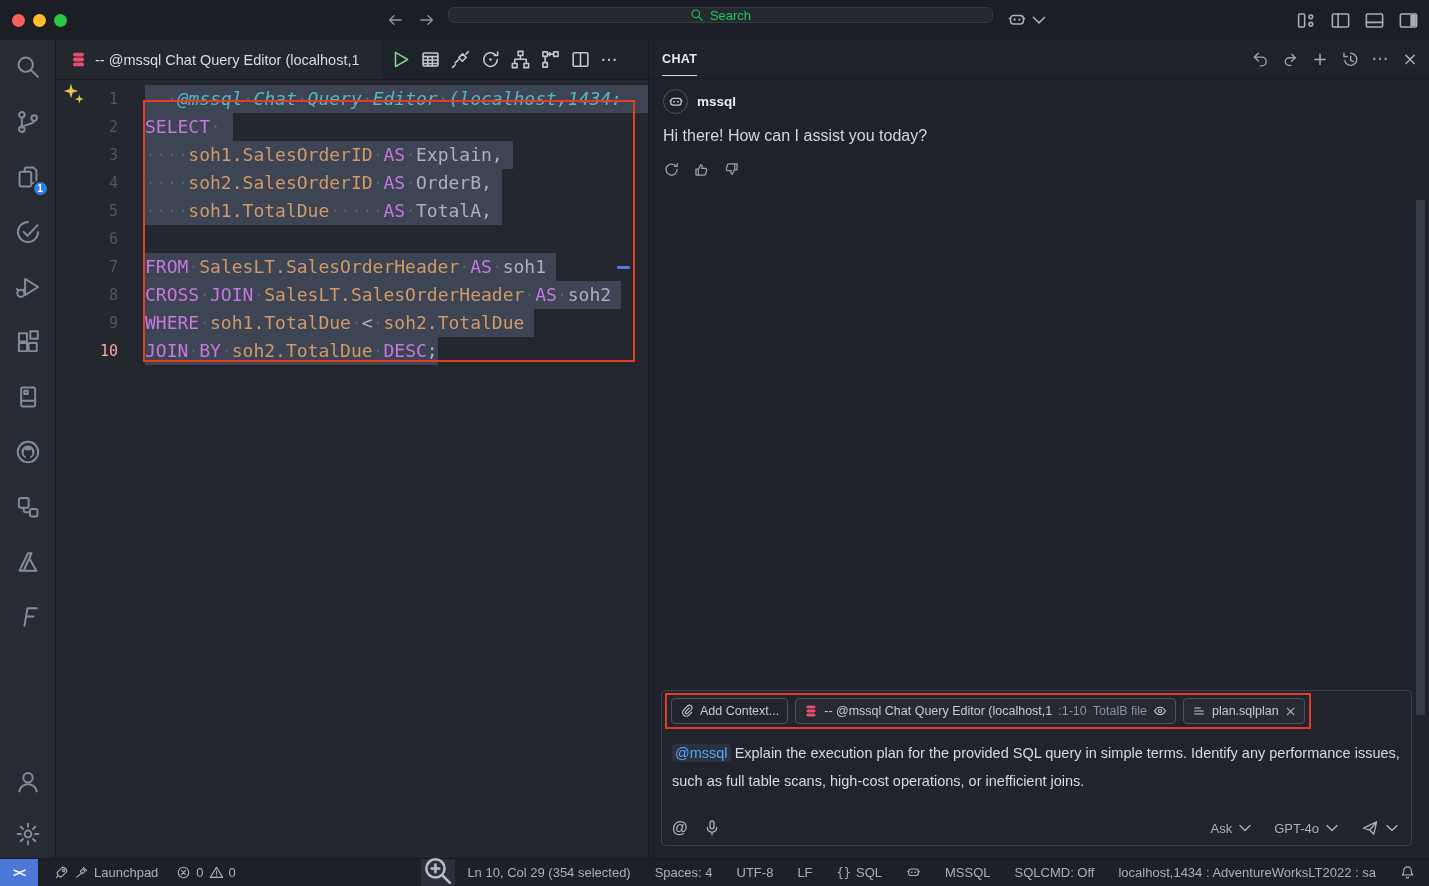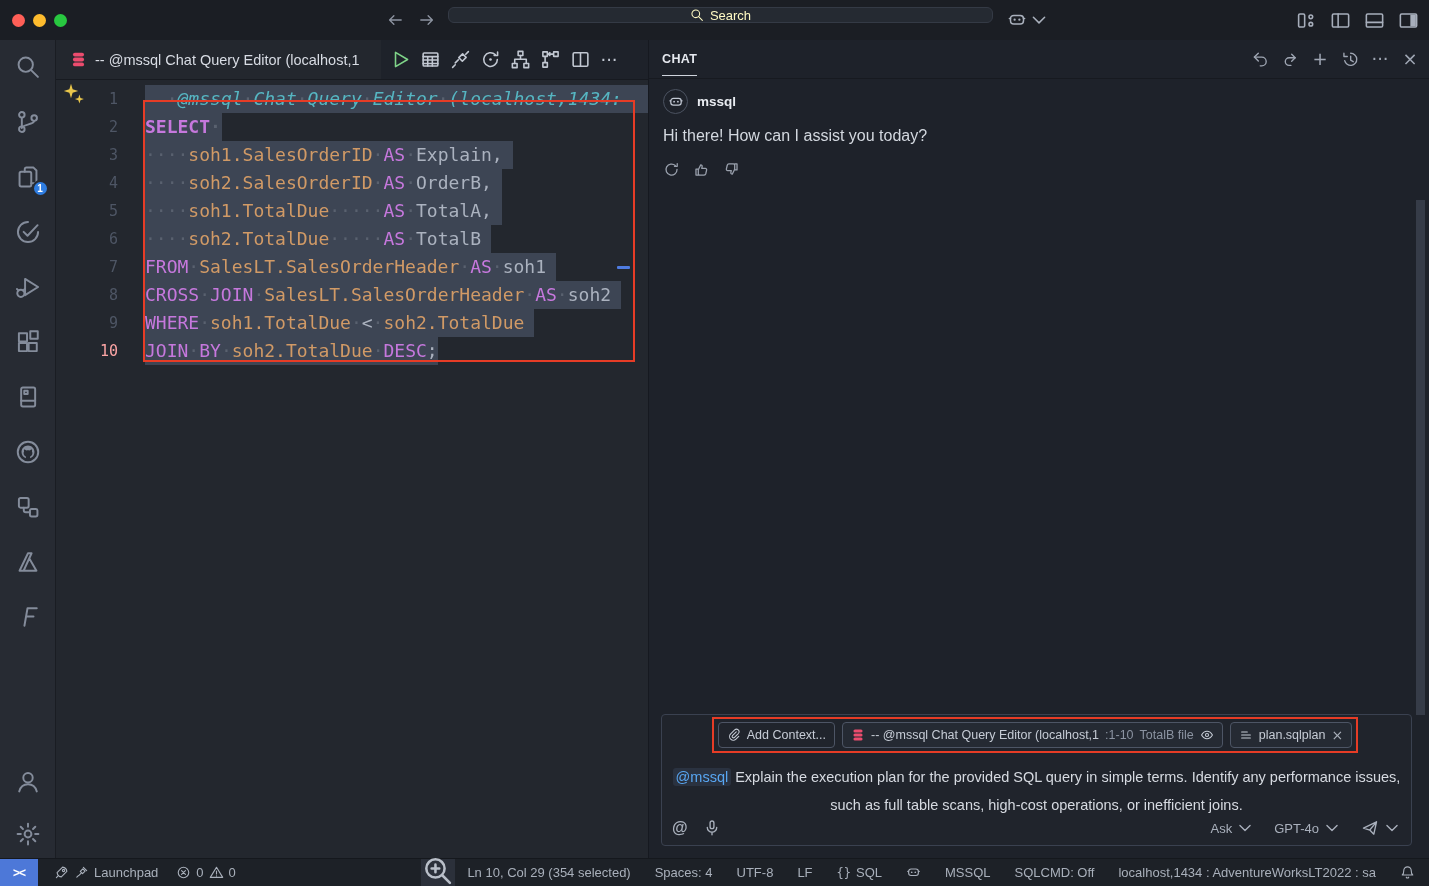--- a/index.html
+++ b/index.html
@@ -6,21 +6,21 @@
   html,body { width:1429px; height:886px; overflow:hidden; }
   body { background:#15181d; font-family:"Liberation Sans", sans-serif; color:#c9cfd9; }
   .window { width:1429px; height:886px; display:flex; flex-direction:column; background:#23272e; }
 
   
   .titlebar { height:40px; flex:0 0 40px; background:#1b1e24; display:flex; align-items:center; position:relative; }
   .traffic { display:flex; gap:8px; margin-left:12px; }
   .tl { width:13px; height:13px; border-radius:50%; }
   .navarrows { position:absolute; left:386px; display:flex; gap:14px; color:#8d94a1; }
   .navarrows .ic { width:18px; height:18px; }
-  .searchbox { position:absolute; left:448px; top:7px; width:545px; height:16px; background:#252a32; border:1px solid #343a45; border-radius:6px; display:flex; align-items:center; justify-content:center; gap:6px; color:#fef9c3; font-size:13px; }
+  .searchbox { position:absolute; left:448px; top:7px; width:545px; height:16px; background:#252a32; border:1px solid #343a45; border-radius:6px; display:flex; align-items:center; justify-content:center; gap:6px; color:#22c55e; font-size:13px; }
   .searchbox .ic { width:14px; height:14px; }
   .tb-right { position:absolute; right:10px; display:flex; align-items:center; gap:13px; color:#a7aebb; }
   .tb-right .ic { width:21px; height:21px; }
   .copilot-tb { position:absolute; left:1007px; display:flex; align-items:center; gap:2px; color:#aab1bd; }
   .copilot-tb .ic { width:20px; height:20px; }
   .chev { width:10px; height:10px; }
 
   
   .main { flex:1; display:flex; min-height:0; }
 
@@ -73,21 +73,21 @@
   .avatar { width:25px; height:25px; border-radius:50%; border:1px solid #4b5260; display:flex; align-items:center; justify-content:center; color:#c3c9d4; }
   .avatar .ic { width:16px; height:16px; }
   .msg-author { font-size:13.5px; font-weight:bold; color:#e8ebf0; }
   .msg-text { margin:13px 0 0 0; font-size:16px; color:#d3d8df; }
   .msg-actions { margin-top:16px; display:flex; gap:13px; color:#9aa1ad; }
   .msg-actions .ic { width:17px; height:17px; }
 
   .chat-scrollbar { position:absolute; right:4px; top:160px; width:9px; height:515px; background:#363c48; }
 
   
-  .chat-input { position:absolute; left:12px; right:17px; bottom:12px; height:132px; border:1px solid #3a4150; border-radius:4px; background:#20242c; padding:4px 6px;text-align:center; }
+  .chat-input { position:absolute; left:12px; right:17px; bottom:12px; height:156px; border:1px solid #3a4150; border-radius:4px; background:#20242c; padding:4px 6px; }
   .chips-row { display:inline-flex; gap:7px; border:2px solid #e63c26; padding:3px 4px; margin-left:-3px; margin-top:-2px; }
   .chip { display:flex; align-items:center; gap:6px; height:26px; padding:0 8px; border:1px solid #4d5565; border-radius:4px; background:#252a33; font-size:12.5px; color:#c6ccd6; white-space:nowrap; }
   .chip .ic { width:14px; height:14px; flex:0 0 14px; }
   .chip .dim { color:#8b93a1; }
   .chip .chip-close { font-size:14px; color:#aab0bb; font-family:"DejaVu Sans", sans-serif; }
   .chip.addctx { background:transparent; }
   .prompt { margin:10px 4px 0 4px; font-size:14.5px; line-height:28px; color:#d6dae1; }
   .mention { color:#58a6f2; background:#2a3240; border-radius:3px; padding:1px 3px; }
   .input-controls { position:absolute; left:10px; right:10px; bottom:8px; display:flex; align-items:center; color:#a9b0bc; }
   .input-controls .ic { width:18px; height:18px; }
@@ -303,25 +303,25 @@
       </div>
       <div class="editor">
         <span class="ic sparkle"><svg viewBox="0 0 16 16" fill="none" stroke="currentColor" stroke-width="1.2" stroke-linecap="round" stroke-linejoin="round" width="100%" height="100%">
               <g fill="#e9c64b" stroke="none">
                 <path d="M6 1.2l1.1 3.7L10.8 6 7.1 7.1 6 10.8 4.9 7.1 1.2 6l3.7-1.1z"></path>
                 <path d="M11.6 8.4l.7 2.3 2.3.7-2.3.7-.7 2.3-.7-2.3-2.3-.7 2.3-.7z"></path>
               </g>
             </svg></span>
         <div class="code-lines">
             <div class="cl"><span class="ln">1</span><span class="code"><span class="sel" style="padding-right: 30px;"><span class="tk cm">--</span><span class="tk ws">·</span><span class="tk cm">@mssql</span><span class="tk ws">·</span><span class="tk cm">Chat</span><span class="tk ws">·</span><span class="tk cm">Query</span><span class="tk ws">·</span><span class="tk cm">Editor</span><span class="tk ws">·</span><span class="tk cm">(localhost,1434:</span></span></span></div>
-            <div class="cl"><span class="ln">2</span><span class="code"><span class="sel" style="padding-right: 1px; font-weight: bold;"><span class="tk kw">SELECT</span><span class="tk ws">·</span></span></span></div>
+            <div class="cl"><span class="ln">2</span><span class="code"><span class="sel" style="padding-right: 12px;"><span class="tk kw">SELECT</span><span class="tk ws">·</span></span></span></div>
             <div class="cl"><span class="ln">3</span><span class="code"><span class="sel" style="padding-right: 10px;"><span class="tk ws">····</span><span class="tk id">soh1.SalesOrderID</span><span class="tk ws">·</span><span class="tk kw">AS</span><span class="tk ws">·</span><span class="tk pl">Explain,</span></span></span></div>
             <div class="cl"><span class="ln">4</span><span class="code"><span class="sel" style="padding-right: 10px;"><span class="tk ws">····</span><span class="tk id">soh2.SalesOrderID</span><span class="tk ws">·</span><span class="tk kw">AS</span><span class="tk ws">·</span><span class="tk pl">OrderB,</span></span></span></div>
             <div class="cl"><span class="ln">5</span><span class="code"><span class="sel" style="padding-right: 10px;"><span class="tk ws">····</span><span class="tk id">soh1.TotalDue</span><span class="tk ws">·····</span><span class="tk kw">AS</span><span class="tk ws">·</span><span class="tk pl">TotalA,</span></span></span></div>
-            <div class="cl"><span class="ln">6</span><span class="code"><span class="sel" style="padding-right: 10px;"><span class="tk ws">····</span><span class="tk id">soh2.TotalDue</span><span class="tk ws">·····</span><span class="tk kw">AS</span><span class="tk ws">·</span><span class="tk pl">TotalB</span></span></span></div>
+            <div class="cl"><span class="ln">6</span></div>
             <div class="cl"><span class="ln">7</span><span class="code"><span class="sel" style="padding-right: 10px;"><span class="tk kw">FROM</span><span class="tk ws">·</span><span class="tk id">SalesLT.SalesOrderHeader</span><span class="tk ws">·</span><span class="tk kw">AS</span><span class="tk ws">·</span><span class="tk pl">soh1</span></span></span></div>
             <div class="cl"><span class="ln">8</span><span class="code"><span class="sel" style="padding-right: 10px;"><span class="tk kw">CROSS</span><span class="tk ws">·</span><span class="tk kw">JOIN</span><span class="tk ws">·</span><span class="tk id">SalesLT.SalesOrderHeader</span><span class="tk ws">·</span><span class="tk kw">AS</span><span class="tk ws">·</span><span class="tk pl">soh2</span></span></span></div>
             <div class="cl"><span class="ln">9</span><span class="code"><span class="sel" style="padding-right: 10px;"><span class="tk kw">WHERE</span><span class="tk ws">·</span><span class="tk id">soh1.TotalDue</span><span class="tk ws">·</span><span class="tk op">&lt;</span><span class="tk ws">·</span><span class="tk id">soh2.TotalDue</span></span></span></div>
             <div class="cl active"><span class="ln">10</span><span class="code"><span class="sel"><span class="tk kw">JOIN</span><span class="tk ws">·</span><span class="tk kw">BY</span><span class="tk ws">·</span><span class="tk id">soh2.TotalDue</span><span class="tk ws">·</span><span class="tk kw">DESC</span><span class="tk pl">;</span></span></span></div>
           </div>
         <div class="red-box-editor"></div>
         <div class="cursor-dash"></div>
       </div>
     </div>
 

